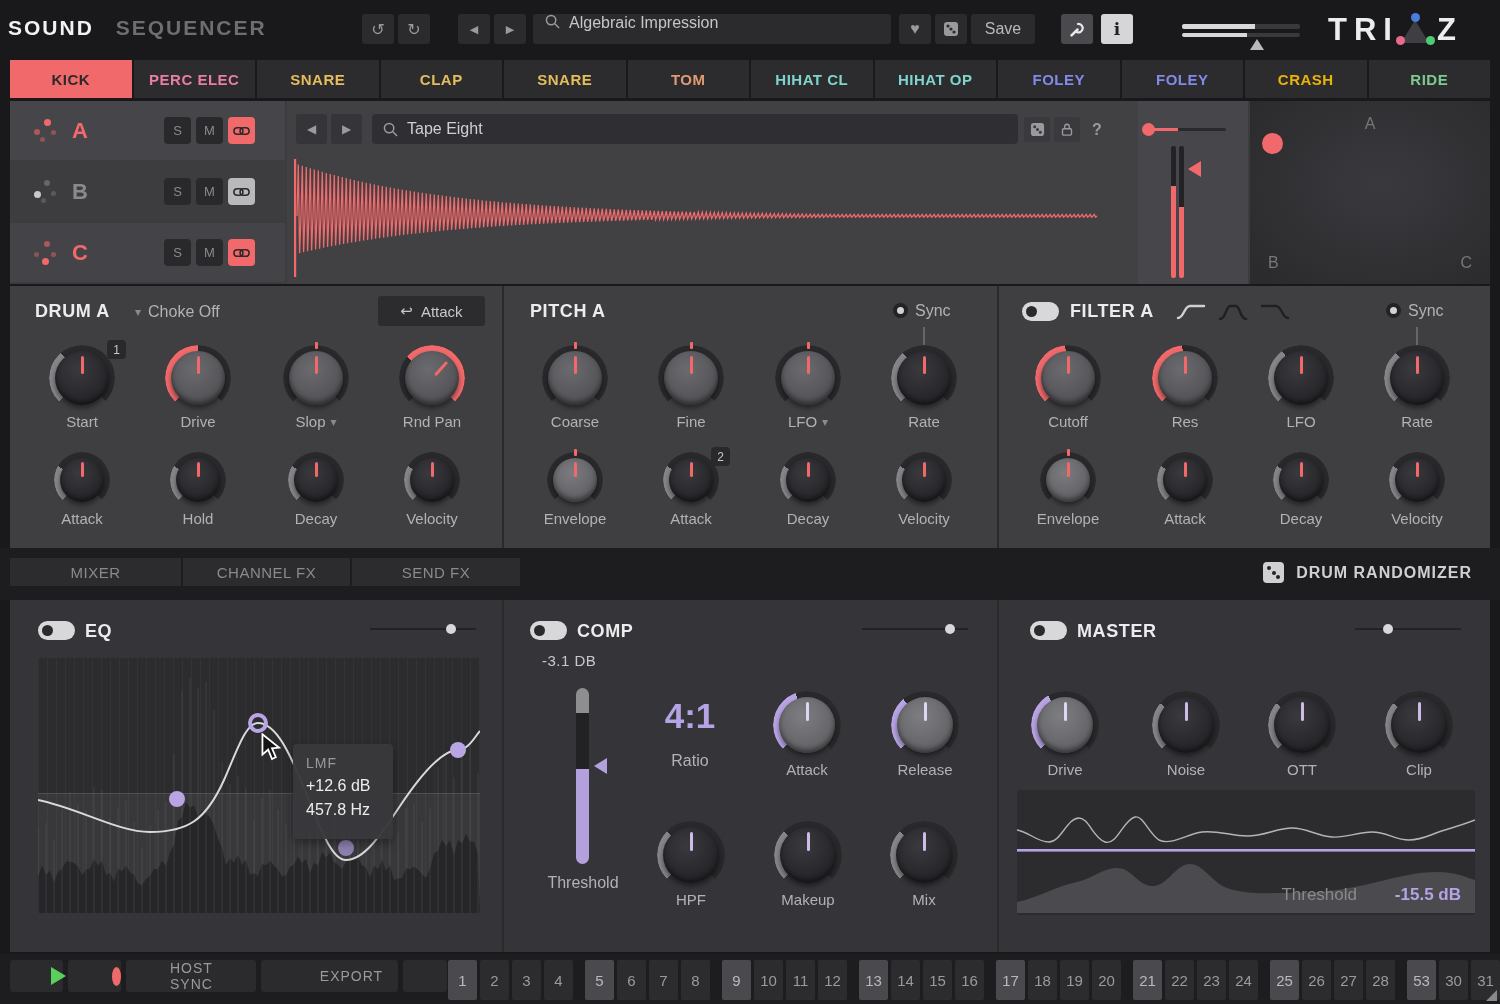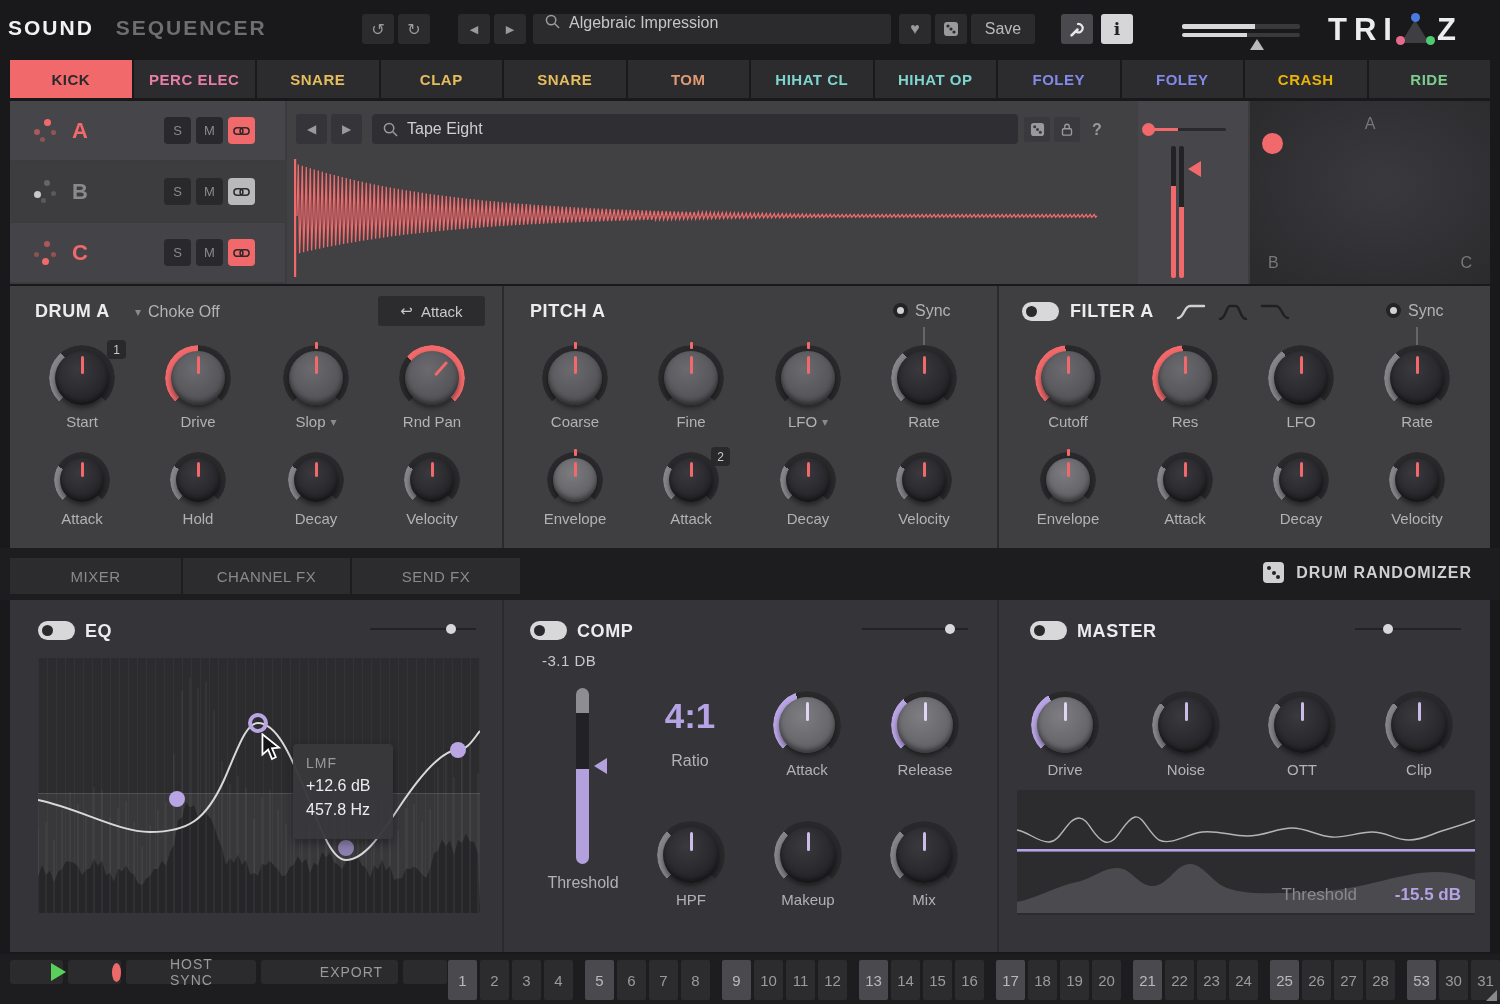--- a/index.html
+++ b/index.html
@@ -100,21 +100,21 @@
   .kbody.cp { background:radial-gradient(circle at 42% 34%, #7e7e82, #626266 72%); }
   .ptr { position:absolute; inset:1px; }
   .ptr::before { content:""; position:absolute; left:50%; top:9%; width:3px; height:34%; margin-left:-1.5px; border-radius:2px; background:var(--pc,#f1696b); }
   .tick { position:absolute; left:50%; top:-8px; width:3px; height:7px; margin-left:-1.5px; border-radius:1px; background:#f1696b; }
   .kbadge { position:absolute; right:-16px; top:-10px; width:19px; height:19px; background:#29292c; border-radius:4px;
             color:#c9c9cc; font-size:12px; display:flex; align-items:center; justify-content:center; }
   .klabel { margin-top:7px; font-size:15px; color:#b2b2b5; display:flex; align-items:center; gap:5px; white-space:nowrap; }
 
   
   .fxstrip { position:absolute; left:0; top:548px; width:1500px; height:52px; background:#1d1d1f; }
-  .fxtab { position:absolute; top:10px; height:36px; background:#2c2c2e; color:#8a8a8d; font-size:15px; letter-spacing:.5px;
+  .fxtab { position:absolute; top:10px; height:28px; background:#2c2c2e; color:#8a8a8d; font-size:15px; letter-spacing:.5px;
            display:flex; align-items:center; justify-content:center; }
   .fxtab.sel { background:#59595d; color:#f0f0f2; font-weight:bold; }
   .rando { position:absolute; right:28px; top:14px; display:flex; align-items:center; gap:12px;
            color:#d0d0d3; font-size:16px; font-weight:bold; letter-spacing:1px; }
   .diceface { width:21px; height:21px; border-radius:4px; background:#d0d0d3; position:relative; }
   .diceface i { position:absolute; width:4px; height:4px; border-radius:50%; background:#222; }
 
   
   .fxgrid { position:absolute; left:10px; top:600px; width:1480px; height:352px; background:#353539; }
   .fxhead { position:absolute; top:21px; font-size:18px; font-weight:bold; color:#ececee; letter-spacing:.6px; }
@@ -135,21 +135,21 @@
   .thr-tri { position:absolute; left:84px; top:158px; width:0; height:0; border-top:8px solid transparent; border-bottom:8px solid transparent; border-right:13px solid #b3a1de; }
   .thr-label { position:absolute; left:13px; top:274px; width:120px; text-align:center; color:#b2b2b5; font-size:16px; }
   .ratio-v { position:absolute; left:139px; top:96px; width:110px; text-align:center; color:#b5a3e6; font-size:35px; font-weight:bold; }
   .ratio-l { position:absolute; left:139px; top:152px; width:110px; text-align:center; color:#b2b2b5; font-size:16px; }
   .mgraph { position:absolute; left:20px; top:190px; width:458px; height:125px; background:#2c2c2e; border-radius:2px; overflow:hidden; }
   .mthr { position:absolute; right:118px; bottom:10px; color:#8a8a8d; font-size:17px; }
   .mthrv { position:absolute; right:14px; bottom:10px; color:#b5a3e6; font-size:17px; font-weight:bold; }
 
   
   .transport { position:absolute; left:0; top:954px; width:1500px; height:50px; background:#1d1d1f; }
-  .trbtn { position:absolute; top:6px; height:24px; background:#2b2b2d; border-radius:3px;
+  .trbtn { position:absolute; top:6px; height:32px; background:#2b2b2d; border-radius:3px;
            display:flex; align-items:center; justify-content:center; color:#9a9a9d; font-size:14px; letter-spacing:1px;padding-left:44px; }
   .playtri { width:0; height:0; border-top:9px solid transparent; border-bottom:9px solid transparent; border-left:15px solid #5ad05a; }
   .reccirc { width:17px; height:19px; border-radius:50%; background:#ee6a6a; }
   .steps { position:absolute; left:448px; top:6px; display:flex; }
   .step { width:29px; height:40px; margin-right:3px; background:#2c2c2e; border-radius:2px; color:#9a9a9d; font-size:15px;
           display:flex; align-items:center; justify-content:center; }
   .step.beat { background:#4a4a4e; color:#b9b9bc; }
   .step.gap { margin-left:9px; }
   .grip { position:absolute; right:3px; bottom:3px; width:0; height:0; border-bottom:11px solid #8a8a8d; border-left:11px solid transparent; }
 

